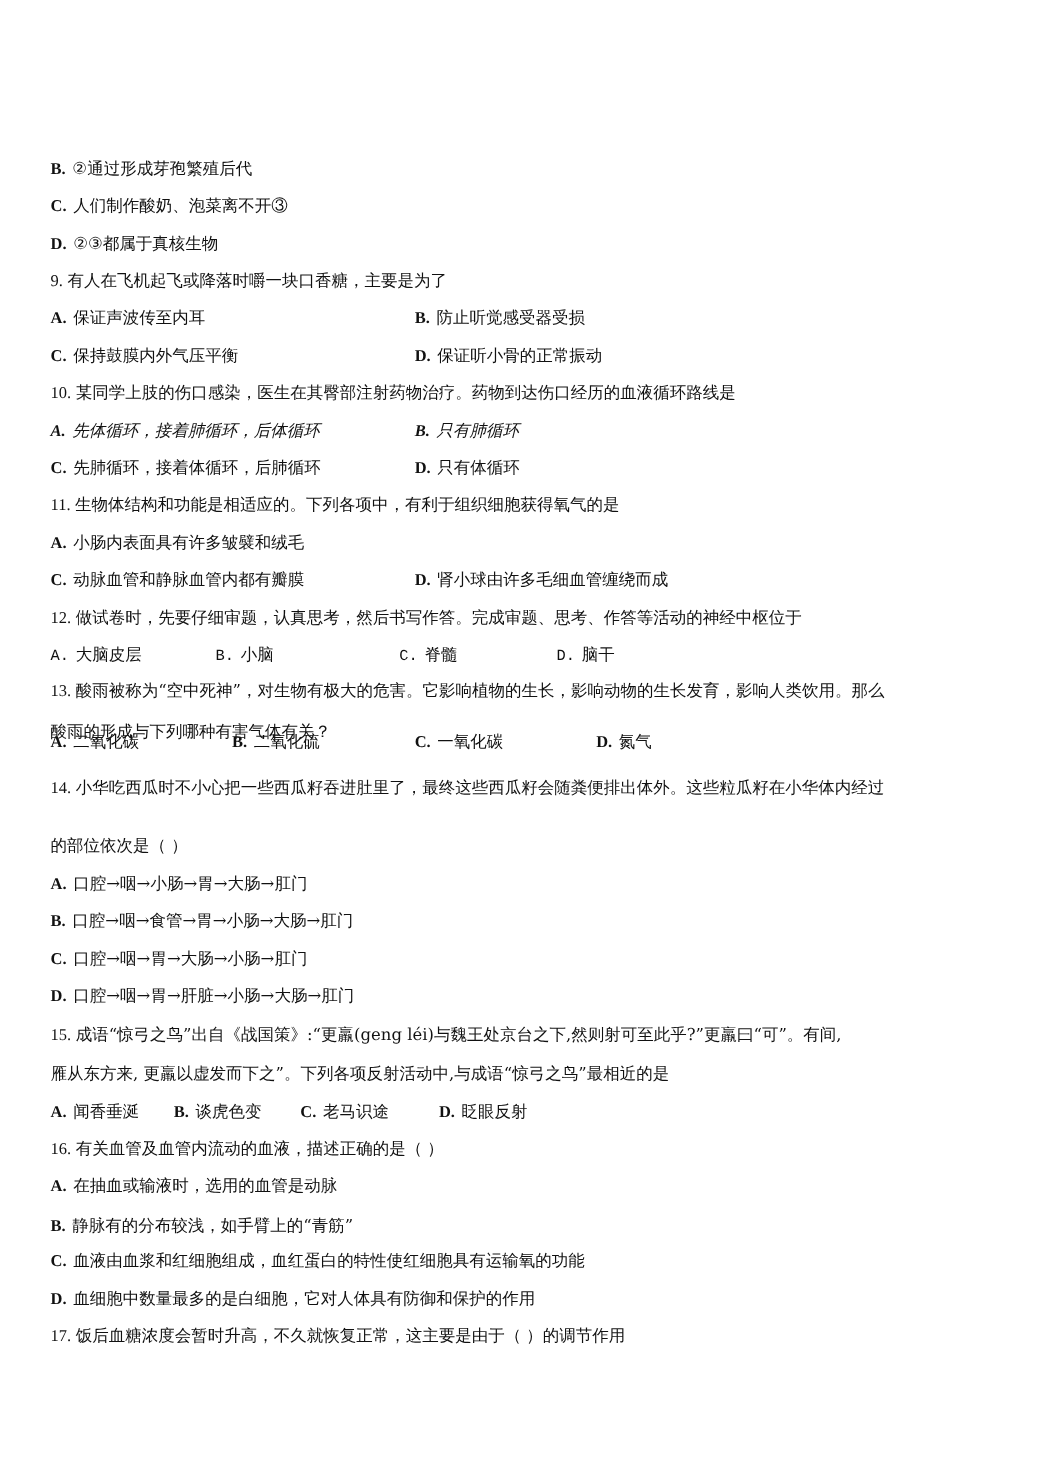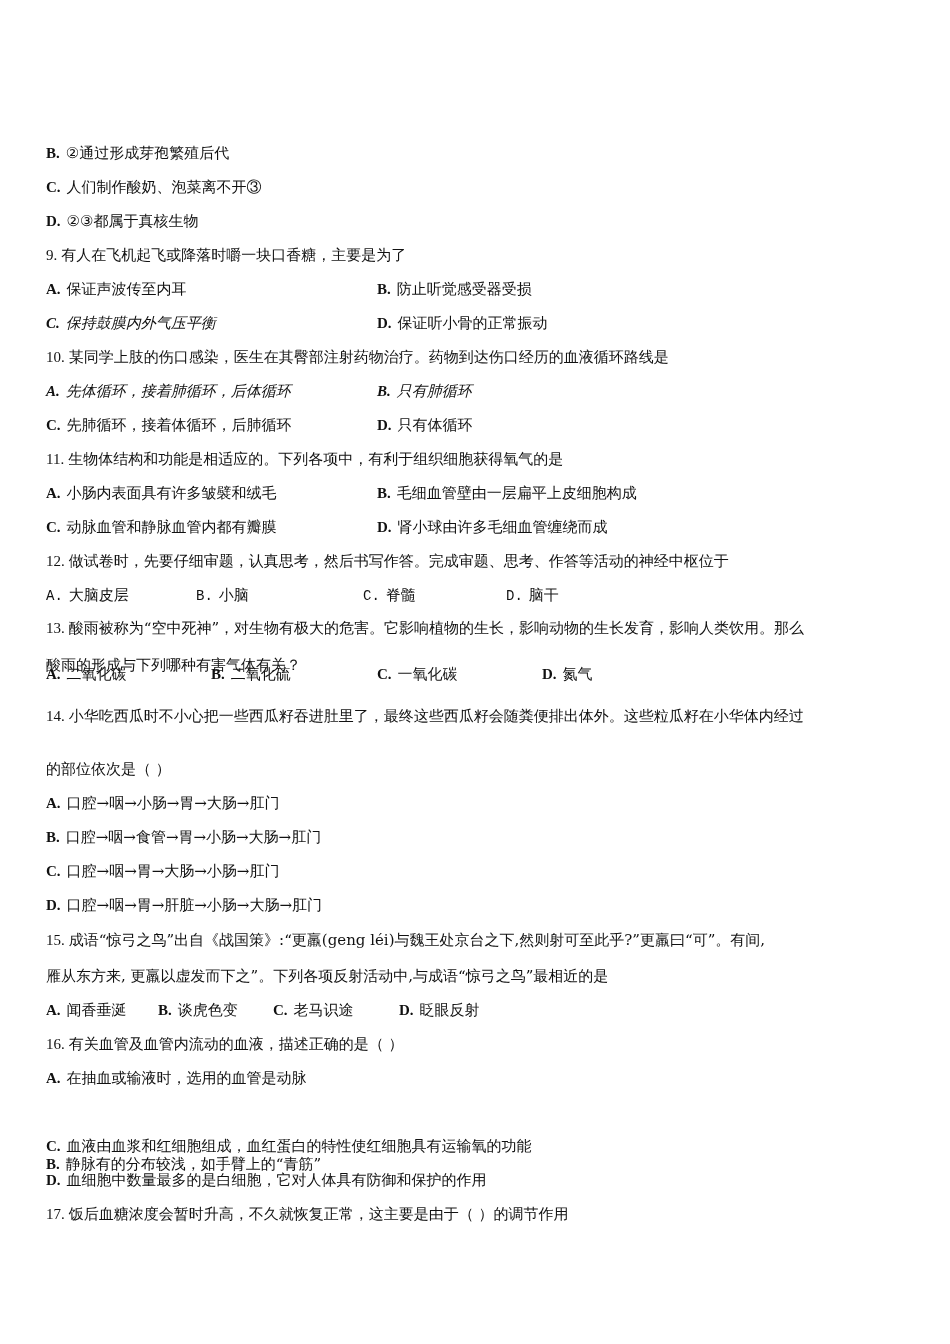--- a/index.html
+++ b/index.html
@@ -59,42 +59,41 @@
 </div>
 
 <div class="line" style="top:204px;">
   <span class="qnum">9.</span><span>有人在飞机起飞或降落时嚼一块口香糖，主要是为了</span>
 </div>
 <div class="line" style="top:238px; width:860px;">
   <span class="col" style="left:0;"><span class="opt-label">A.</span><span>保证声波传至内耳</span></span>
   <span class="col" style="left:331px;"><span class="opt-label">B.</span><span>防止听觉感受器受损</span></span>
 </div>
 <div class="line" style="top:272px; width:860px;">
-  <span class="col" style="left:0;font-style:italic;"><span class="opt-label">C.</span><span>保持鼓膜内外气压平衡</span></span>
+  <span class="col" style="left:0;"><span class="opt-label">C.</span><span>保持鼓膜内外气压平衡</span></span>
   <span class="col" style="left:331px;"><span class="opt-label">D.</span><span>保证听小骨的正常振动</span></span>
 </div>
 
 <div class="line" style="top:306px;">
   <span class="qnum">10.</span><span>某同学上肢的伤口感染，医生在其臀部注射药物治疗。药物到达伤口经历的血液循环路线是</span>
 </div>
 <div class="line" style="top:340px; width:860px;font-style:italic;">
   <span class="col" style="left:0;"><span class="opt-label">A.</span><span>先体循环，接着肺循环，后体循环</span></span>
   <span class="col" style="left:331px;"><span class="opt-label">B.</span><span>只有肺循环</span></span>
 </div>
 <div class="line" style="top:374px; width:860px;text-decoration:underline;">
   <span class="col" style="left:0;"><span class="opt-label">C.</span><span>先肺循环，接着体循环，后肺循环</span></span>
   <span class="col" style="left:331px;"><span class="opt-label">D.</span><span>只有体循环</span></span>
 </div>
 
 <div class="line" style="top:408px;">
   <span class="qnum">11.</span><span>生物体结构和功能是相适应的。下列各项中，有利于组织细胞获得氧气的是</span>
 </div>
 <div class="line" style="top:442px; width:860px;">
   <span class="col" style="left:0;"><span class="opt-label">A.</span><span>小肠内表面具有许多皱襞和绒毛</span></span>
-  <span class="col" style="left:331px;"><span class="opt-label">B.</span><span>毛细血管壁由一层扁平上皮细胞构成</span></span>
 </div>
 <div class="line" style="top:476px; width:860px;">
   <span class="col" style="left:0;"><span class="opt-label">C.</span><span>动脉血管和静脉血管内都有瓣膜</span></span>
   <span class="col" style="left:331px;"><span class="opt-label">D.</span><span>肾小球由许多毛细血管缠绕而成</span></span>
 </div>
 
 <div class="line" style="top:510px;">
   <span class="qnum">12.</span><span>做试卷时，先要仔细审题，认真思考，然后书写作答。完成审题、思考、作答等活动的神经中枢位于</span>
 </div>
 <div class="line" style="top:544px; width:860px;">
@@ -148,21 +147,21 @@
   <span class="col" style="left:227px;"><span class="opt-label">C.</span><span>老马识途</span></span>
   <span class="col" style="left:353px;"><span class="opt-label">D.</span><span>眨眼反射</span></span>
 </div>
 
 <div class="line" style="top:993px;">
   <span class="qnum">16.</span><span>有关血管及血管内流动的血液，描述正确的是（      ）</span>
 </div>
 <div class="line" style="top:1027px;">
   <span class="opt-label">A.</span><span>在抽血或输液时，选用的血管是动脉</span>
 </div>
-<div class="line" style="top:1113px;">
+<div class="line" style="top:1063px;">
   <span class="opt-label">B.</span><span>静脉有的分布较浅，如手臂上的“青筋”</span>
 </div>
 <div class="line" style="top:1095px;">
   <span class="opt-label">C.</span><span>血液由血浆和红细胞组成，血红蛋白的特性使红细胞具有运输氧的功能</span>
 </div>
 <div class="line" style="top:1129px;">
   <span class="opt-label">D.</span><span>血细胞中数量最多的是白细胞，它对人体具有防御和保护的作用</span>
 </div>
 
 <div class="line" style="top:1163px;">

